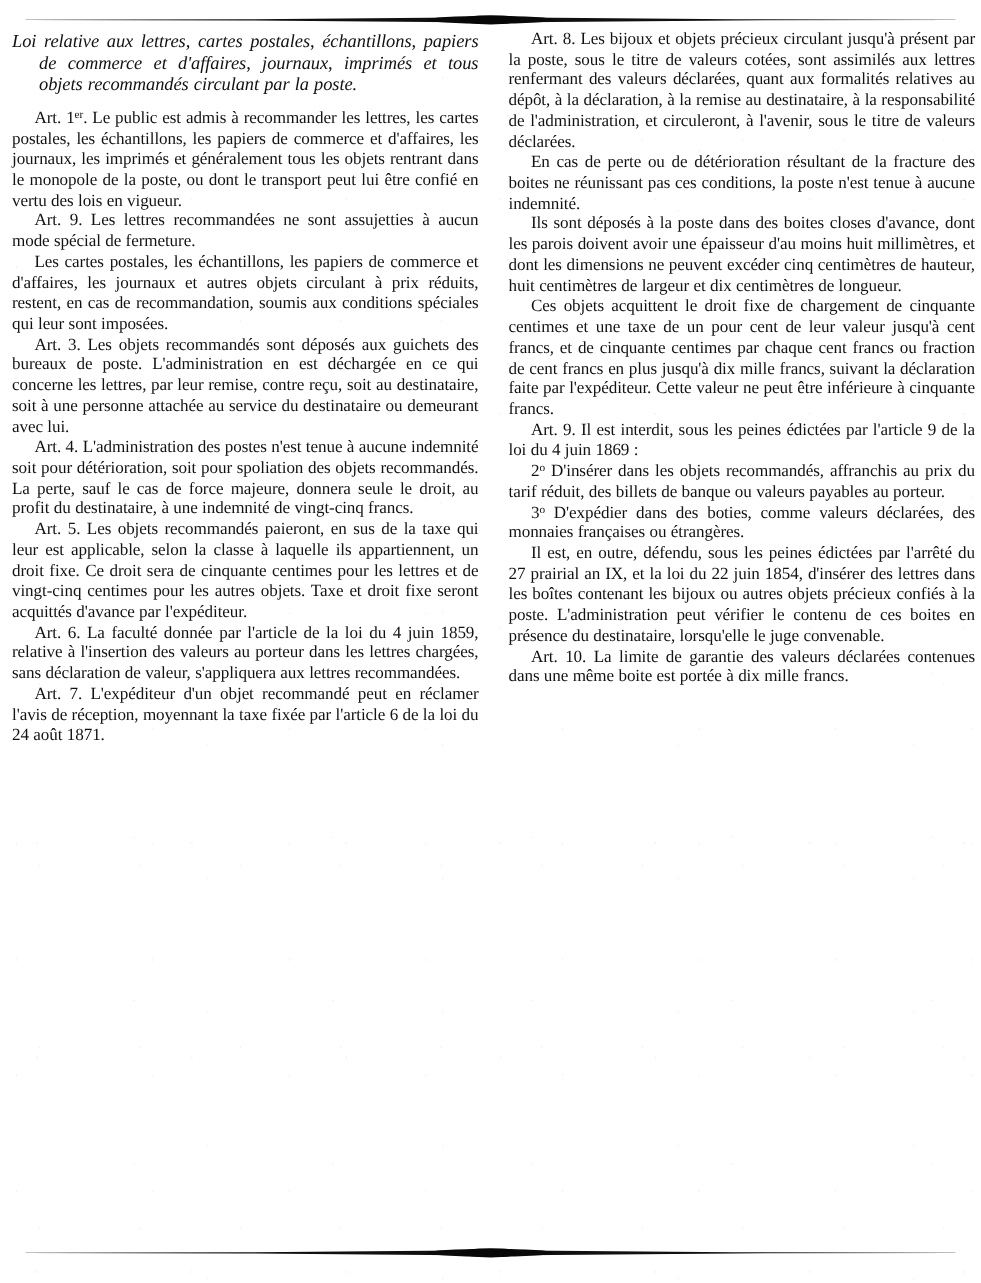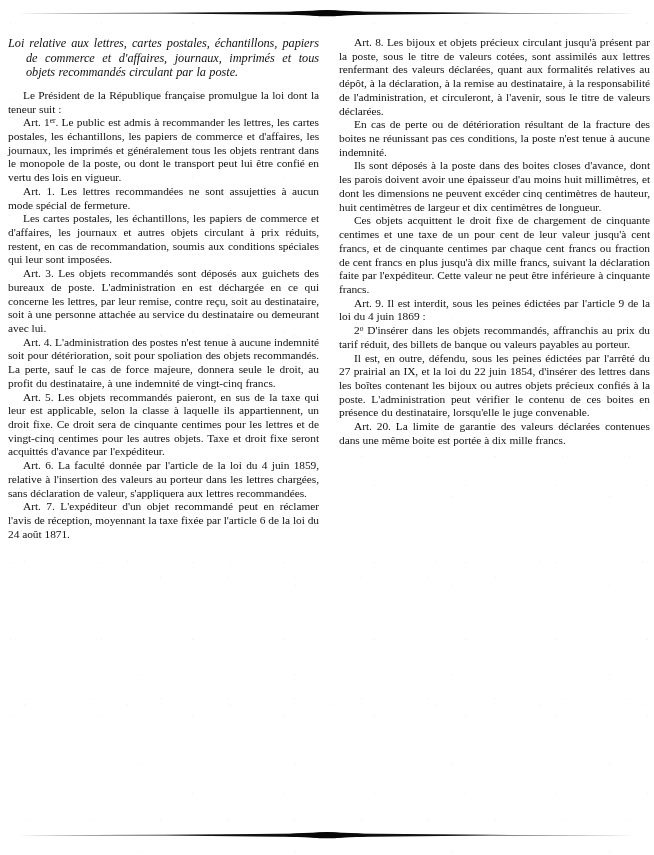--- a/index.html
+++ b/index.html
@@ -42,21 +42,21 @@
   
   .columns {
     position: absolute;
     top: 20px;
     left: 0;
     width: 654px;
     height: 800px;
   }
   .col {
     position: absolute;
-    top: 16px;
+    top: 0;
     width: 311px;
   }
   .col-left  { left: 8px;  }
   .col-right { left: 339px; }
 
   .doc-title {
     font-style: italic;
     font-size: 12.3px;
     line-height: 14.6px;
     text-align: justify;
@@ -118,25 +118,24 @@
     </svg>
   </div>
 
   <div class="columns">
 
     <div class="col col-left">
 
       <div class="doc-title">Loi relative aux lettres, cartes postales, échantillons, papiers de commerce et d'affaires, journaux, imprimés et tous objets recommandés circulant par la poste.</div>
 
 
-      <p class="para">Le Président de la République française promulgue la loi dont la teneur suit :</p>
 
       <p class="para">Art. 1<sup class="ord">er</sup>. Le public est admis à recommander les lettres, les cartes postales, les échantillons, les papiers de commerce et d'affaires, les journaux, les imprimés et généralement tous les objets rentrant dans le monopole de la poste, ou dont le transport peut lui être confié en vertu des lois en vigueur.</p>
 
-      <p class="para">Art. 1. Les lettres recommandées ne sont assujetties à aucun mode spécial de fermeture.</p>
+      <p class="para">Art. 9. Les lettres recommandées ne sont assujetties à aucun mode spécial de fermeture.</p>
 
       <p class="para">Les cartes postales, les échantillons, les papiers de commerce et d'affaires, les journaux et autres objets circulant à prix réduits, restent, en cas de recommandation, soumis aux conditions spéciales qui leur sont imposées.</p>
 
       <p class="para">Art. 3. Les objets recommandés sont déposés aux guichets des bureaux de poste. L'administration en est déchargée en ce qui concerne les lettres, par leur remise, contre reçu, soit au destinataire, soit à une personne attachée au service du destinataire ou demeurant avec lui.</p>
 
       <p class="para">Art. 4. L'administration des postes n'est tenue à aucune indemnité soit pour détérioration, soit pour spoliation des objets recommandés. La perte, sauf le cas de force majeure, donnera seule le droit, au profit du destinataire, à une indemnité de vingt-cinq francs.</p>
 
       <p class="para">Art. 5. Les objets recommandés paieront, en sus de la taxe qui leur est applicable, selon la classe à laquelle ils appartiennent, un droit fixe. Ce droit sera de cinquante centimes pour les lettres et de vingt-cinq centimes pour les autres objets. Taxe et droit fixe seront acquittés d'avance par l'expéditeur.</p>
 
       <p class="para">Art. 6. La faculté donnée par l'article de la loi du 4 juin 1859, relative à l'insertion des valeurs au porteur dans les lettres chargées, sans déclaration de valeur, s'appliquera aux lettres recommandées.</p>
@@ -153,24 +152,25 @@
       <p class="para">Ils sont déposés à la poste dans des boites closes d'avance, dont les parois doivent avoir une épaisseur d'au moins huit millimètres, et dont les dimensions ne peuvent excéder cinq centimètres de hauteur, huit centimètres de largeur et dix centimètres de longueur.</p>
 
       <p class="para">Ces objets acquittent le droit fixe de chargement de cinquante centimes et une taxe de un pour cent de leur valeur jusqu'à cent francs, et de cinquante centimes par chaque cent francs ou fraction de cent francs en plus jusqu'à dix mille francs, suivant la déclaration faite par l'expéditeur. Cette valeur ne peut être inférieure à cinquante francs.</p>
 
 
       <p class="para">Art. 9. Il est interdit, sous les peines édictées par l'article 9 de la loi du 4 juin 1869 :</p>
 
 
       <p class="para">2<sup class="ord">o</sup> D'insérer dans les objets recommandés, affranchis au prix du tarif réduit, des billets de banque ou valeurs payables au porteur.</p>
 
+      <p class="para">3<sup class="ord">o</sup> D'expédier dans des boties, comme valeurs déclarées, des monnaies françaises ou étrangères.</p>
 
       <p class="para">Il est, en outre, défendu, sous les peines édictées par l'arrêté du 27 prairial an IX, et la loi du 22 juin 1854, d'insérer des lettres dans les boîtes contenant les bijoux ou autres objets précieux confiés à la poste. L'administration peut vérifier le contenu de ces boites en présence du destinataire, lorsqu'elle le juge convenable.</p>
 
-      <p class="para">Art. 20. La limite de garantie des valeurs déclarées contenues dans une même boite est portée à dix mille francs.</p>
+      <p class="para">Art. 10. La limite de garantie des valeurs déclarées contenues dans une même boite est portée à dix mille francs.</p>
 
     </div>
   </div>
 
   <div class="rule-wrap rule-bottom">
     <svg width="624" height="10" viewBox="0 0 624 10" aria-hidden="true">
       <path d="M2,5.15 L150,4.85 L290,3.6 Q312,2.1 334,3.6 L474,4.85 L622,5.15 L622,5.35 L474,5.6 L334,6.9 Q312,8.3 290,6.9 L150,5.6 L2,5.35 Z" fill="#101010"></path>
       <ellipse cx="312" cy="5.2" rx="42" ry="2.6" fill="#0a0a0a"></ellipse>
       <ellipse cx="312" cy="5.2" rx="20" ry="3.1" fill="#070707"></ellipse>
     </svg>

